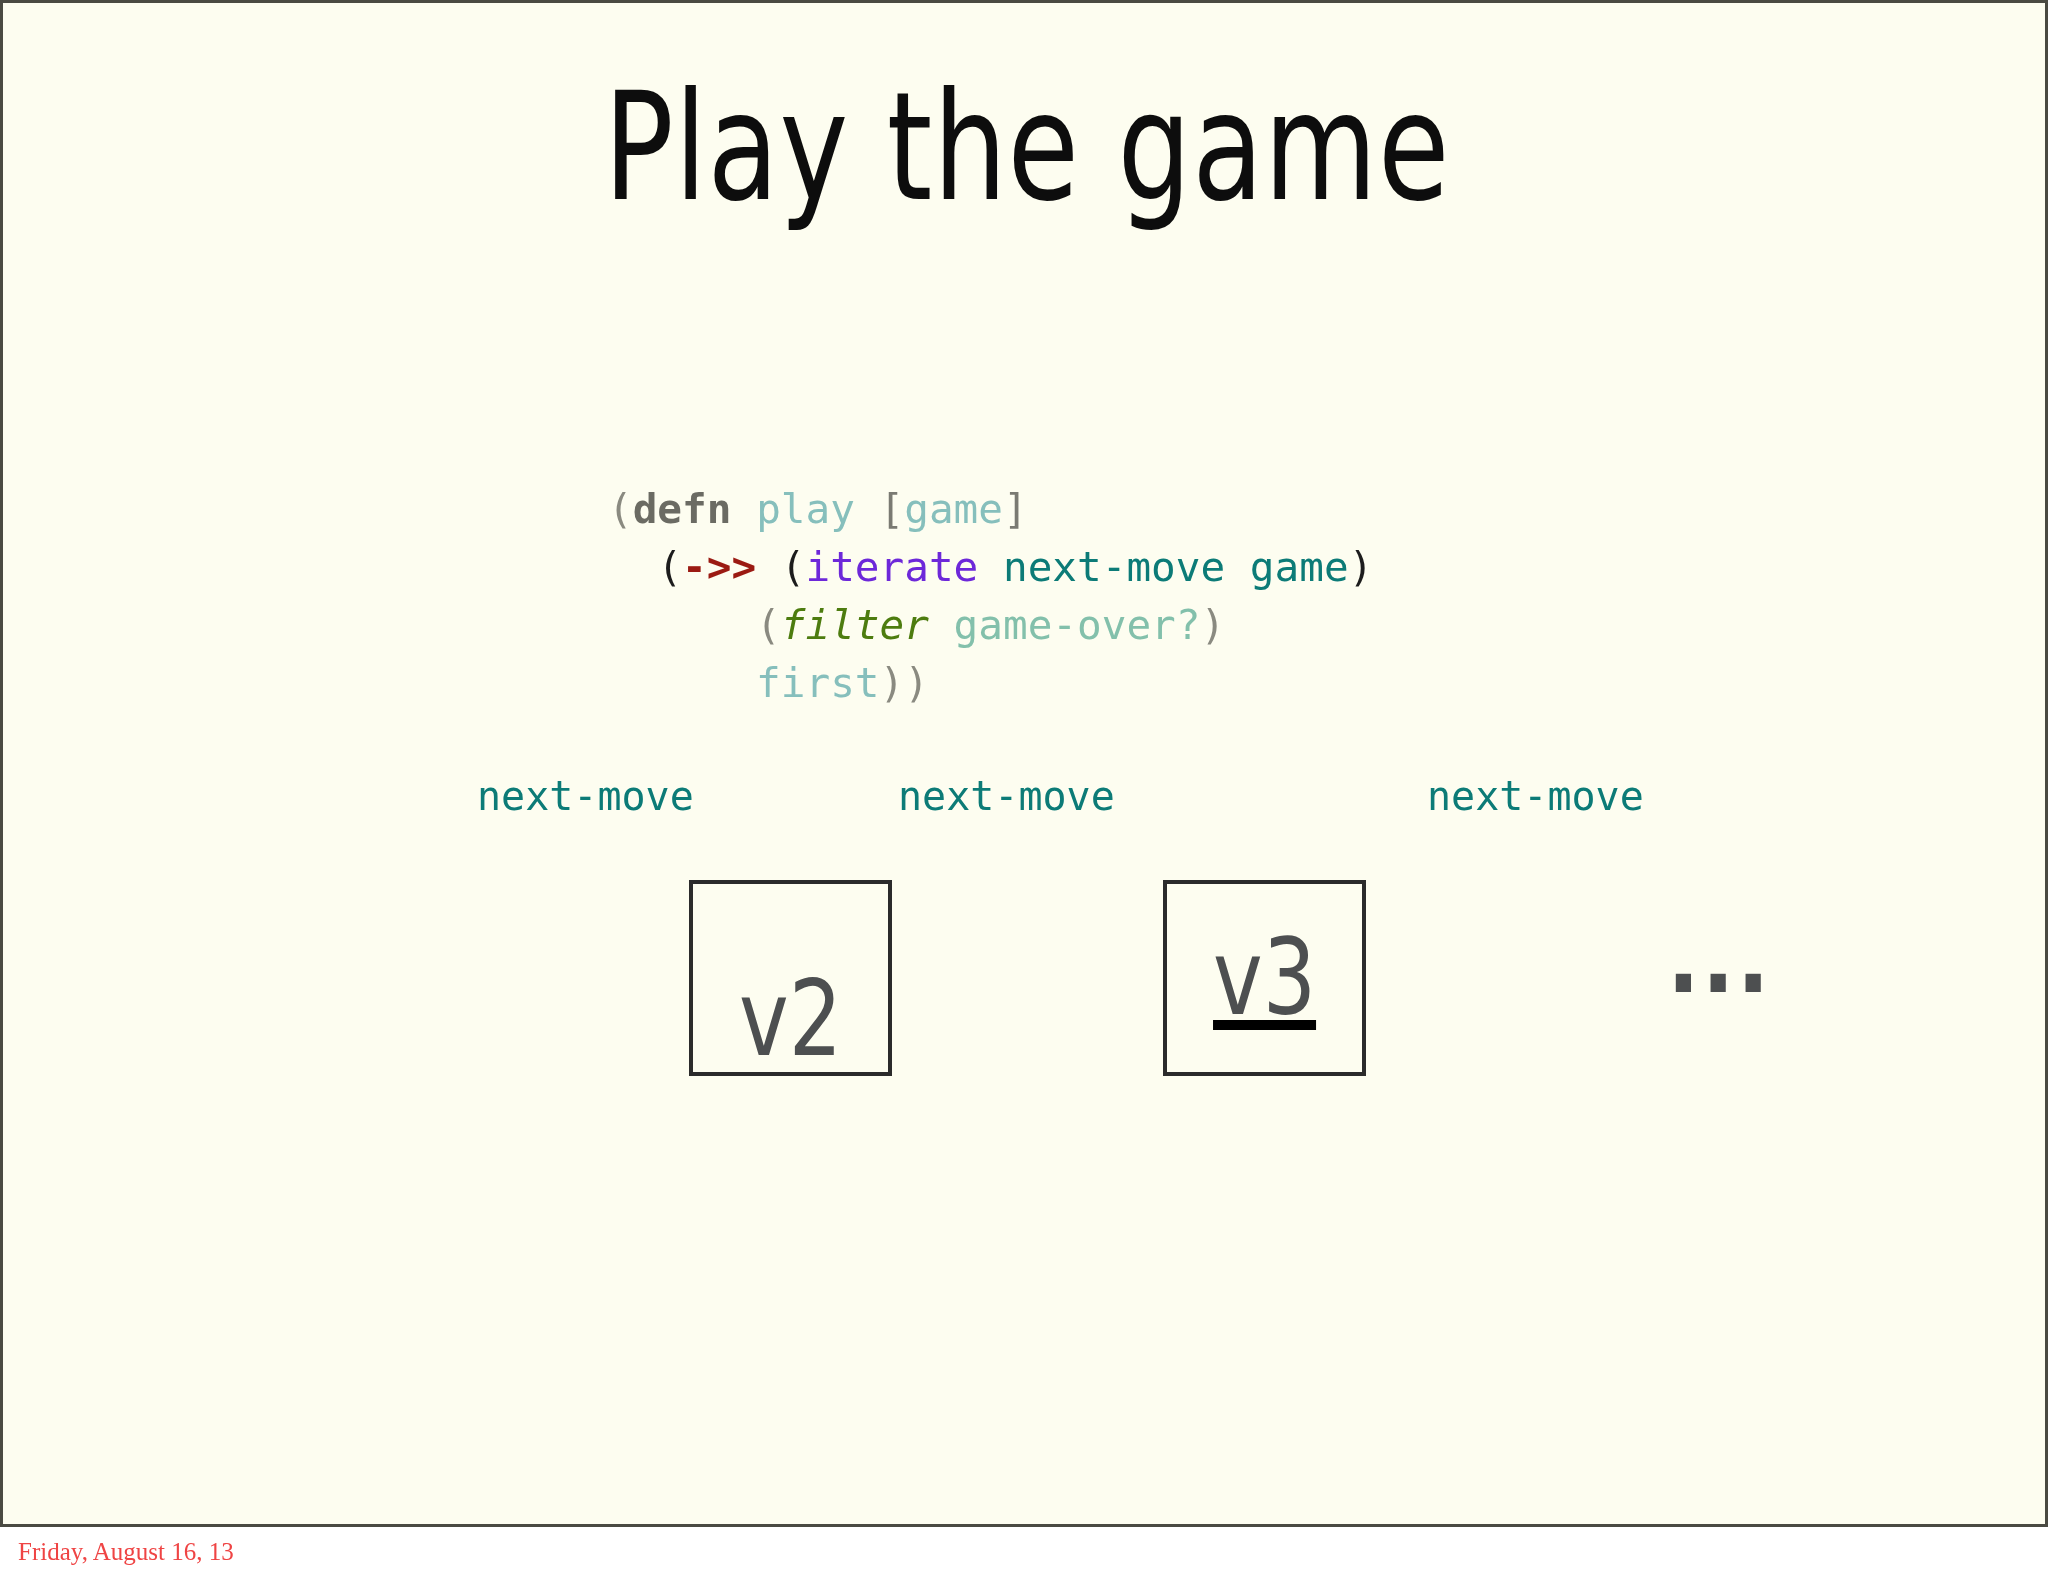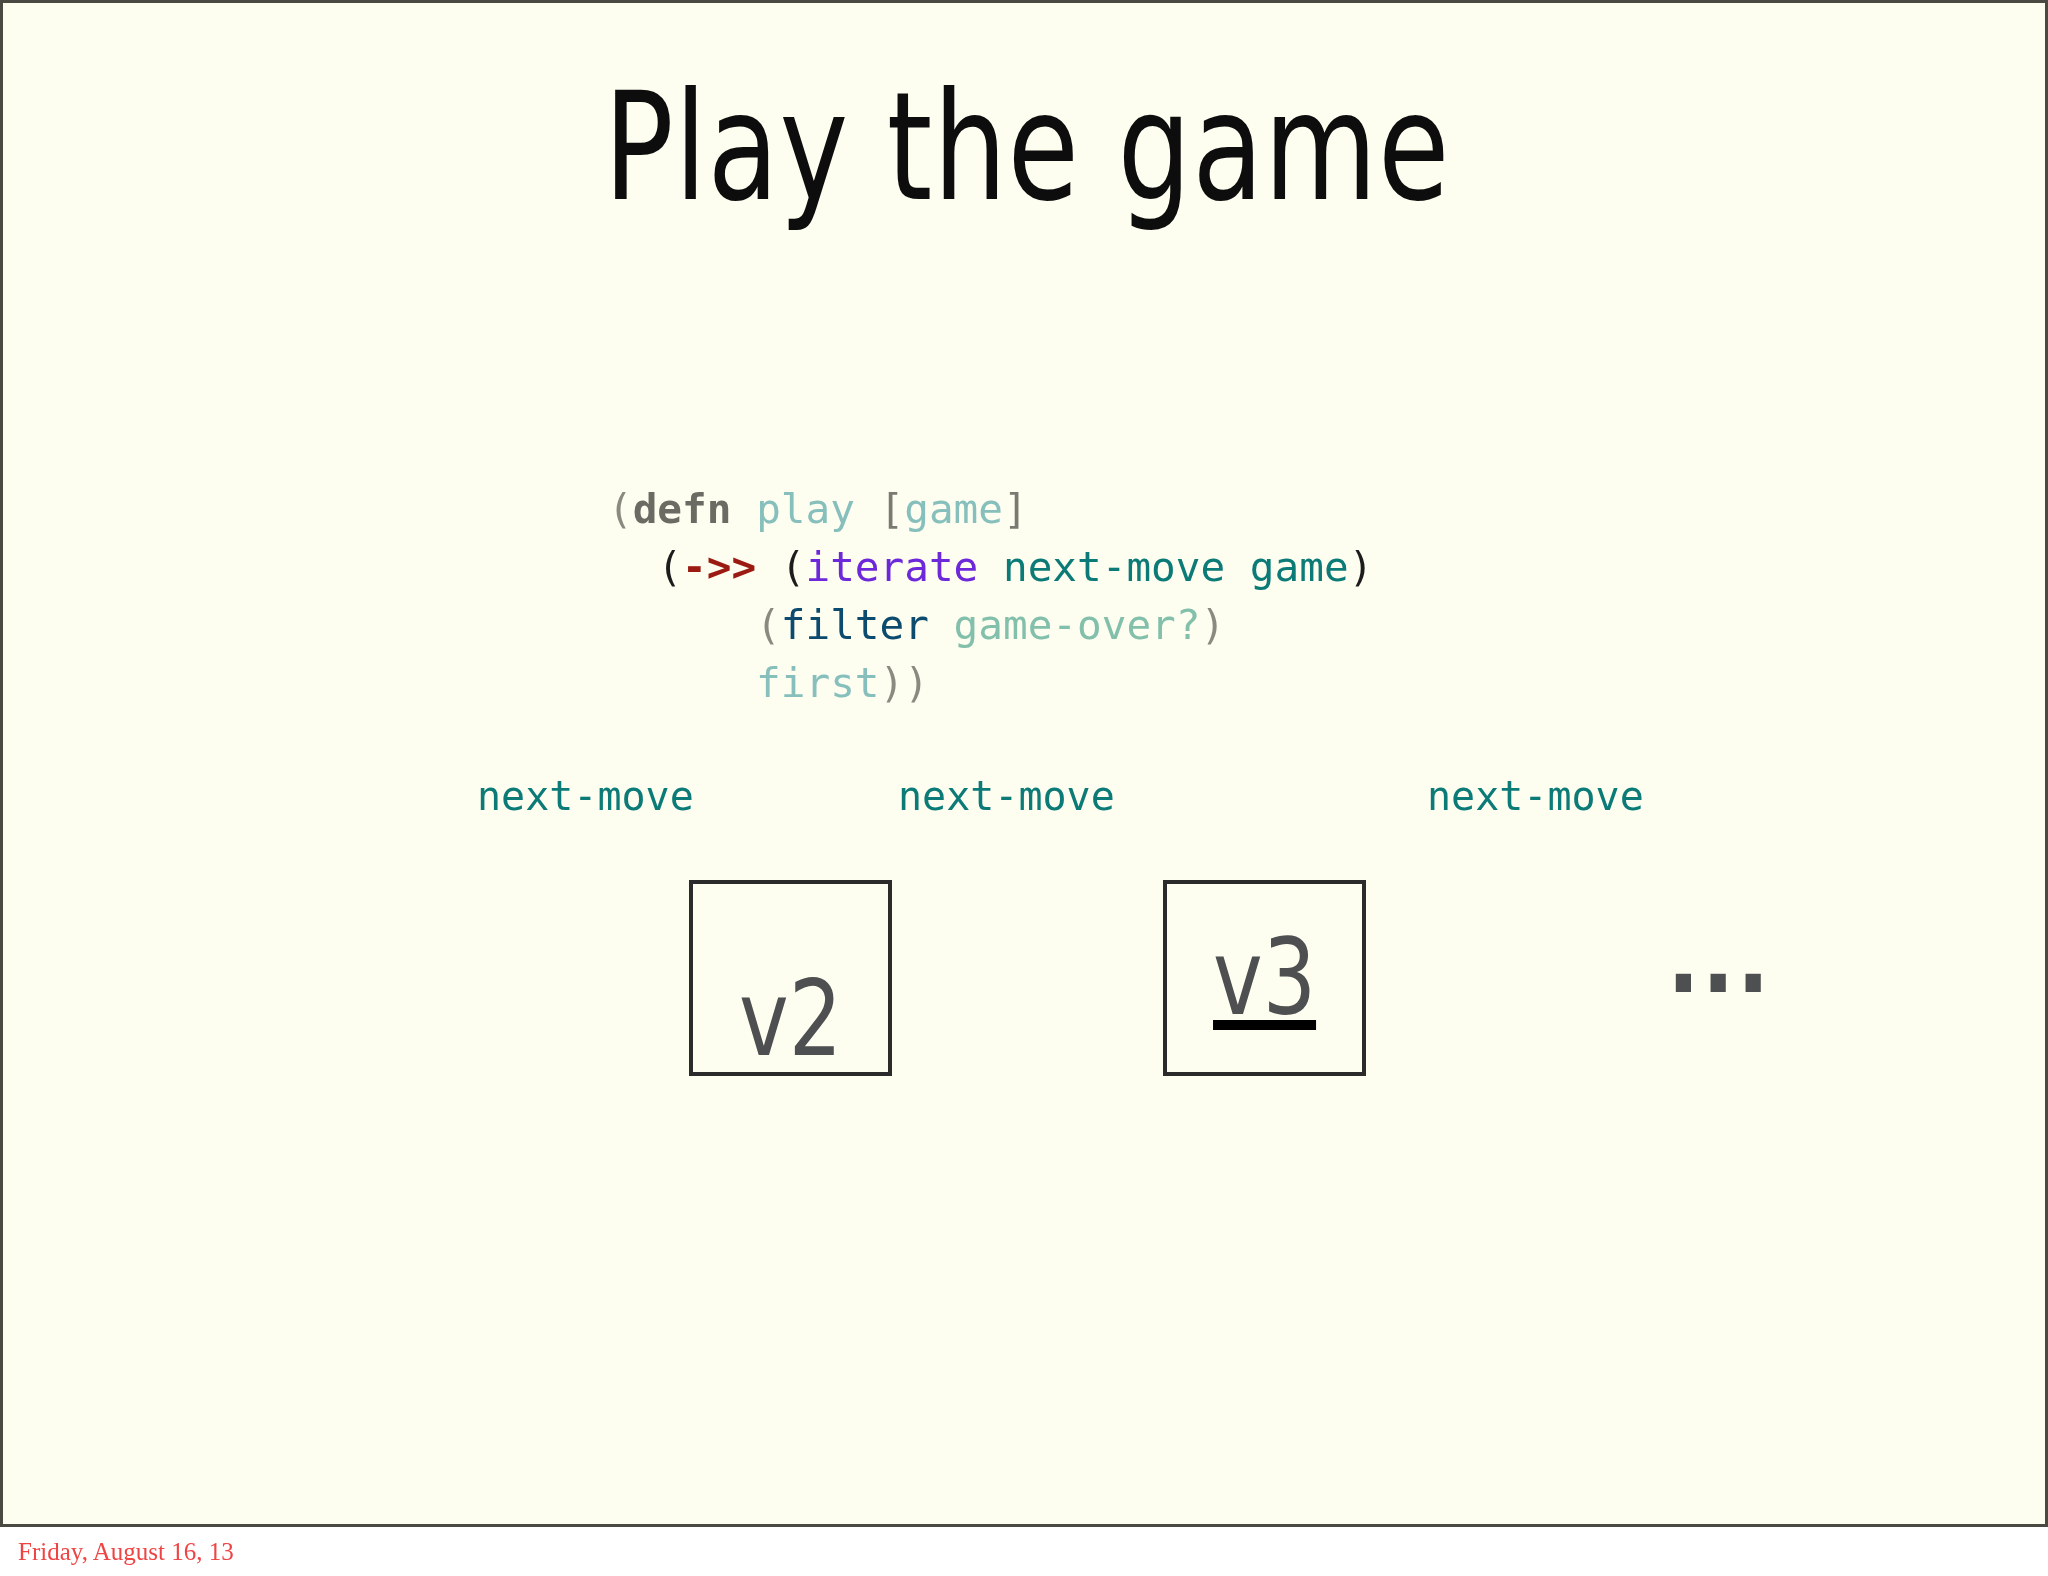--- a/index.html
+++ b/index.html
@@ -61,21 +61,21 @@
   }
   #code .ln { display: block; }
   .t-paren-gray  { color: #8a8a80; }
   .t-paren-dark  { color: #1c1c1c; }
   .t-defn        { color: #6b6b63; font-weight: bold; }
   .t-lightteal   { color: #86bfbc; }
   .t-bracket     { color: #7a7a72; }
   .t-arrow       { color: #9b1a12; font-weight: bold; }
   .t-iterate     { color: #6d28d9; }
   .t-darkteal    { color: #0c7b77; }
-  .t-lightblue   { color: #0c4a6e; }
+  .t-lightblue   { color: #4d7c0f; font-style: italic; }
   .t-greenpale   { color: #83c0ab; }
 
   
   .nm-label {
     position: absolute;
     font-family: "DejaVu Sans Mono", "Liberation Mono", monospace;
     font-size: 40px;
     color: #0c7b77;
     white-space: nowrap;
     top: 770px;

